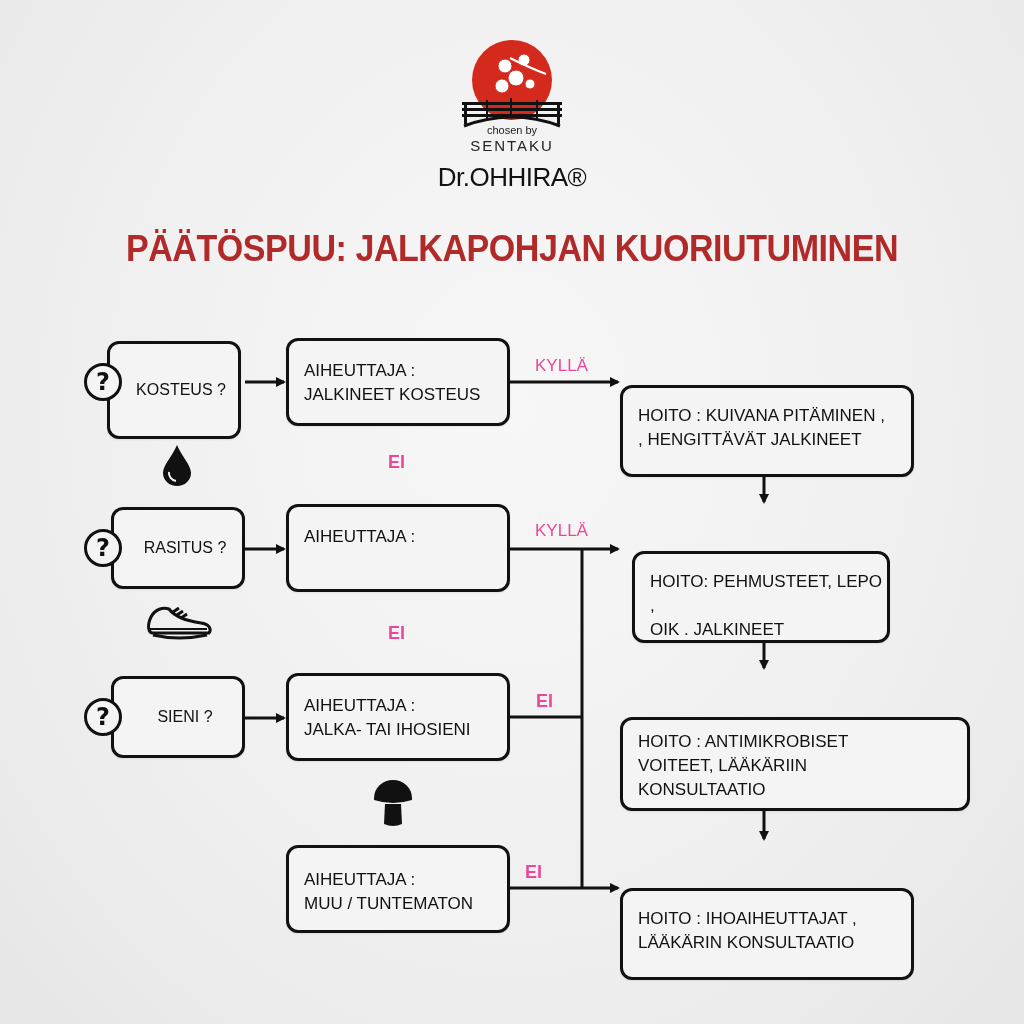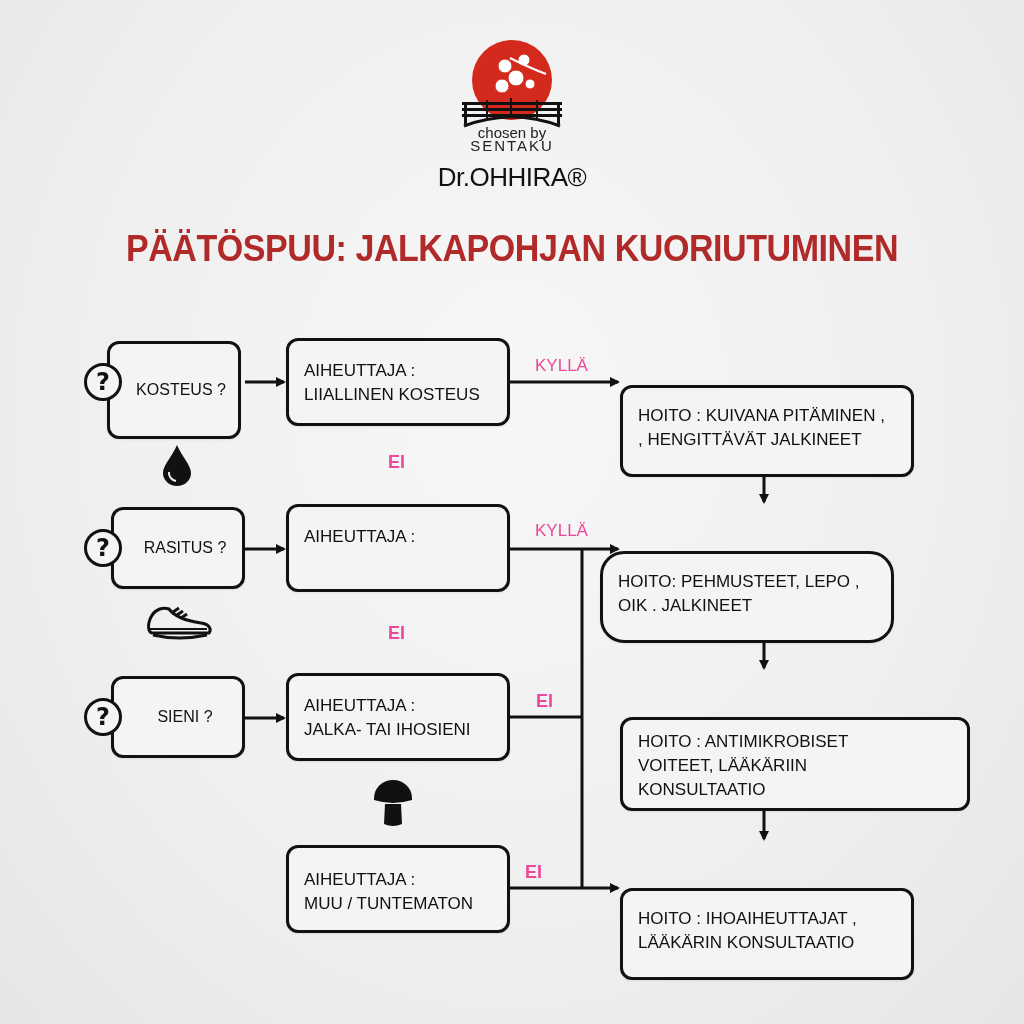--- a/index.html
+++ b/index.html
@@ -3,21 +3,21 @@
   <meta charset="utf-8">
   <style>
     html, body { margin: 0; padding: 0; }
     body {
       width: 1024px; height: 1024px; position: relative; overflow: hidden;
       background: radial-gradient(ellipse at 50% 40%, #f7f7f7 0%, #efefef 60%, #e6e6e6 100%);
       font-family: "Liberation Sans", sans-serif; color: #111;
     }
     .abs { position: absolute; }
     .logo { left: 450px; top: 38px; width: 124px; height: 100px; }
-    .chosen { left: 0; width: 1024px; top: 124px; text-align: center; font-size: 15px; color: #222; }
+    .chosen { left: 0; width: 1024px; top: 124px; text-align: center; font-size: 11px; color: #222; }
     .sentaku { left: 0; width: 1024px; top: 137px; text-align: center; font-size: 15px; letter-spacing: 2px; color: #222; }
     .brand { left: 0; width: 1024px; top: 162px; text-align: center; font-size: 26px; color: #111; letter-spacing: -0.5px; }
     .title { left: 0; width: 1024px; top: 228px; text-align: center; font-size: 37px; font-weight: bold; color: #b02a2a; letter-spacing: -0.5px; transform: scaleX(0.92); }
     .box {
       position: absolute; border: 3px solid #111; border-radius: 12px; background: #f4f4f4;
       box-sizing: border-box; font-size: 17px; line-height: 24px; color: #111;
       box-shadow: 0 1px 2px rgba(0,0,0,0.08);
     }
     .q-box { display: flex; align-items: center; justify-content: center; padding-left: 14px; font-size: 16px; }
     .cause-box { padding: 18px 0 0 15px; }
@@ -117,39 +117,39 @@
   <path d="M28 9 L34 5 M32 12 L38 8 M36 15 L42 11" stroke="#111" stroke-width="3"></path>
   <path d="M8 32 Q34 38 62 32" stroke="#111" stroke-width="3" fill="none"></path>
 </svg>
 <svg class="icon" style="left:372px; top:778px;" width="42" height="52" viewBox="0 0 42 52">
   <path d="M2 20 A19 18 0 0 1 40 20 L40 22 Q21 28 2 22 Z" fill="#111"></path>
   <path d="M13 26 L29 26 L30 46 Q21 50 12 46 Z" fill="#111"></path>
 </svg>
 
 <div class="box cause-box" style="left:286px; top:338px; width:224px; height:88px;">
   <div>AIHEUTTAJA :</div>
-  <div>LIIALLINEN KOSTEUS</div>
+  <div>JALKINEET KOSTEUS</div>
 </div>
 <div class="box cause-box" style="left:286px; top:504px; width:224px; height:88px;">
   <div>AIHEUTTAJA :</div>
 </div>
 <div class="box cause-box" style="left:286px; top:673px; width:224px; height:88px;">
   <div>AIHEUTTAJA :</div>
   <div>JALKA- TAI IHOSIENI</div>
 </div>
 <div class="box cause-box" style="left:286px; top:845px; width:224px; height:88px; padding-top:20px;">
   <div>AIHEUTTAJA :</div>
   <div>MUU / TUNTEMATON</div>
 </div>
 
 <div class="box treat-box" style="left:620px; top:339px; width:294px; height:92px;">
   <div>HOITO : KUIVANA PITÄMINEN ,</div>
   <div>, HENGITTÄVÄT JALKINEET</div>
 </div>
-<div class="box treat-box" style="left:600px; top:505px; width:294px; height:92px;border-radius:24px;">
+<div class="box treat-box" style="left:632px; top:505px; width:258px; height:92px;">
   <div>HOITO: PEHMUSTEET, LEPO ,</div>
   <div>OIK . JALKINEET</div>
 </div>
 <div class="box treat-box" style="left:620px; top:671px; width:350px; height:94px; padding-top:10px;">
   <div>HOITO : ANTIMIKROBISET</div>
   <div>VOITEET, LÄÄKÄRIIN</div>
   <div>KONSULTAATIO</div>
 </div>
 <div class="box treat-box" style="left:620px; top:842px; width:294px; height:92px;">
   <div>HOITO : IHOAIHEUTTAJAT ,</div>

